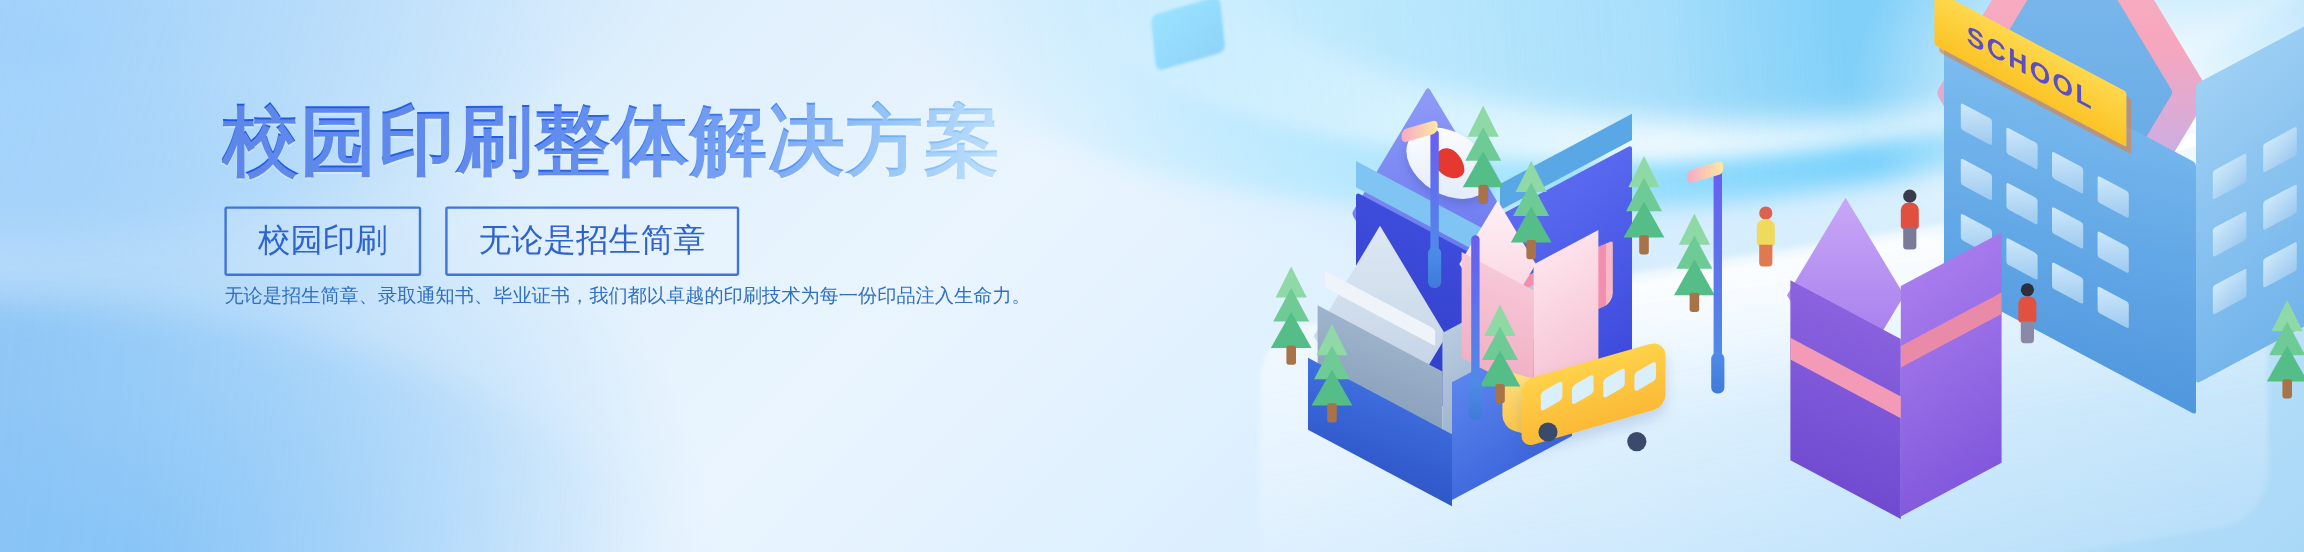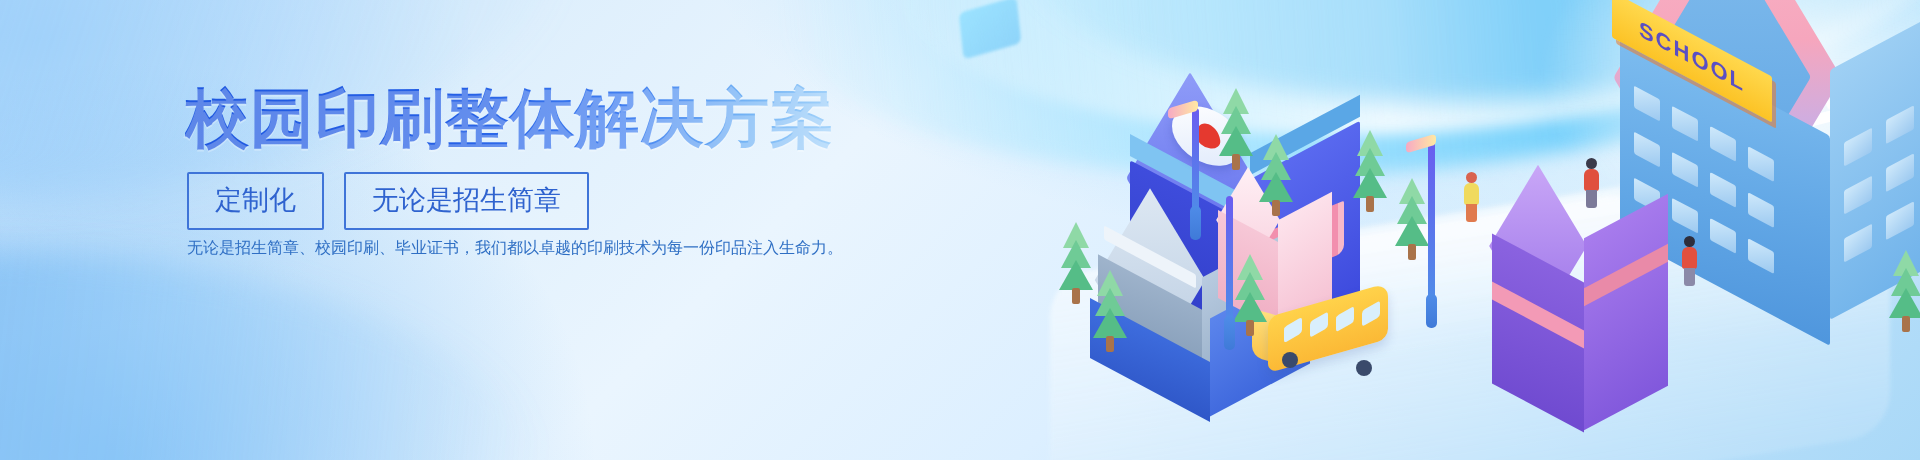--- a/index.html
+++ b/index.html
@@ -225,26 +225,26 @@
   <div class="wave w4"></div>
   <div class="wave w5"></div>
   <div class="glare"></div>
   <div class="ribbon"></div>
 
   <div class="content">
 
     <div class="headline">校园印刷整体解决方案</div>
 
     <div class="tags">
-      <div class="tag">定制化</div>
+      <div class="tag">校园印刷</div>
       <div class="tag">无论是招生简章</div>
     </div>
 
     <div class="desc">
-      <p>无论是招生简章、校园印刷、毕业证书，我们都以卓越的印刷技术为每一份印品注入生命力。</p>
+      <p>无论是招生简章、录取通知书、毕业证书，我们都以卓越的印刷技术为每一份印品注入生命力。</p>
     </div>
 
   </div>
 
   <div class="illus">
 
     <div class="ground"></div>
     <div class="road"></div>
 
     <div class="cloud cl1"></div>

